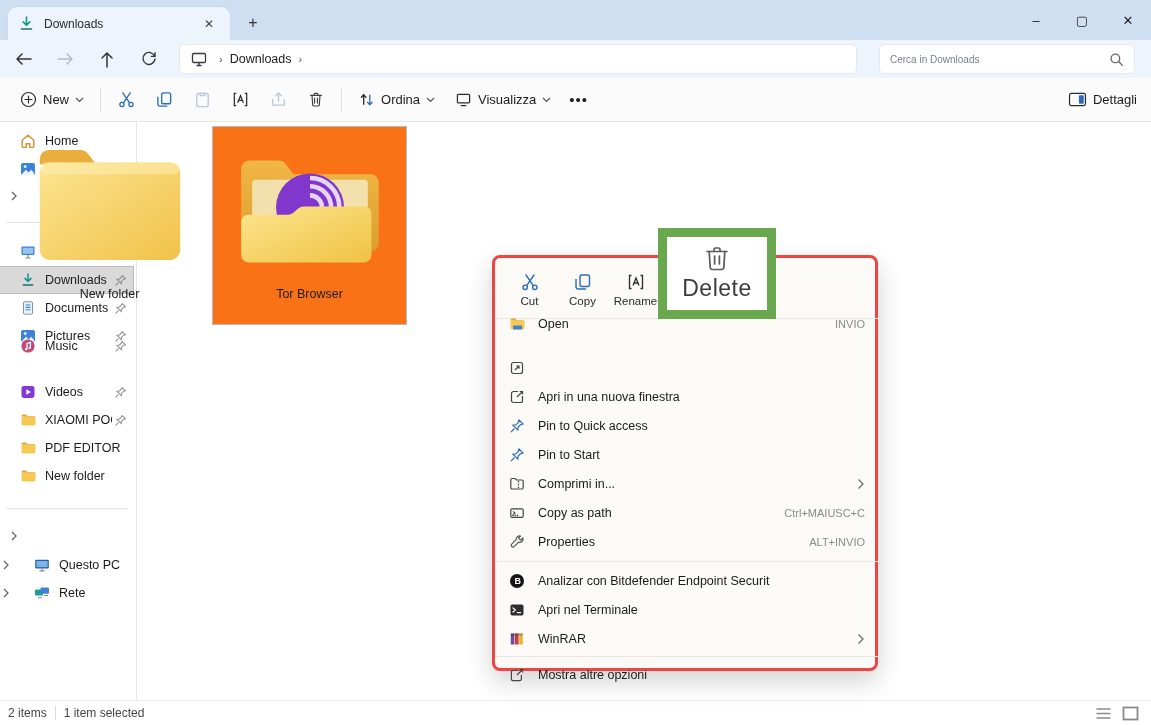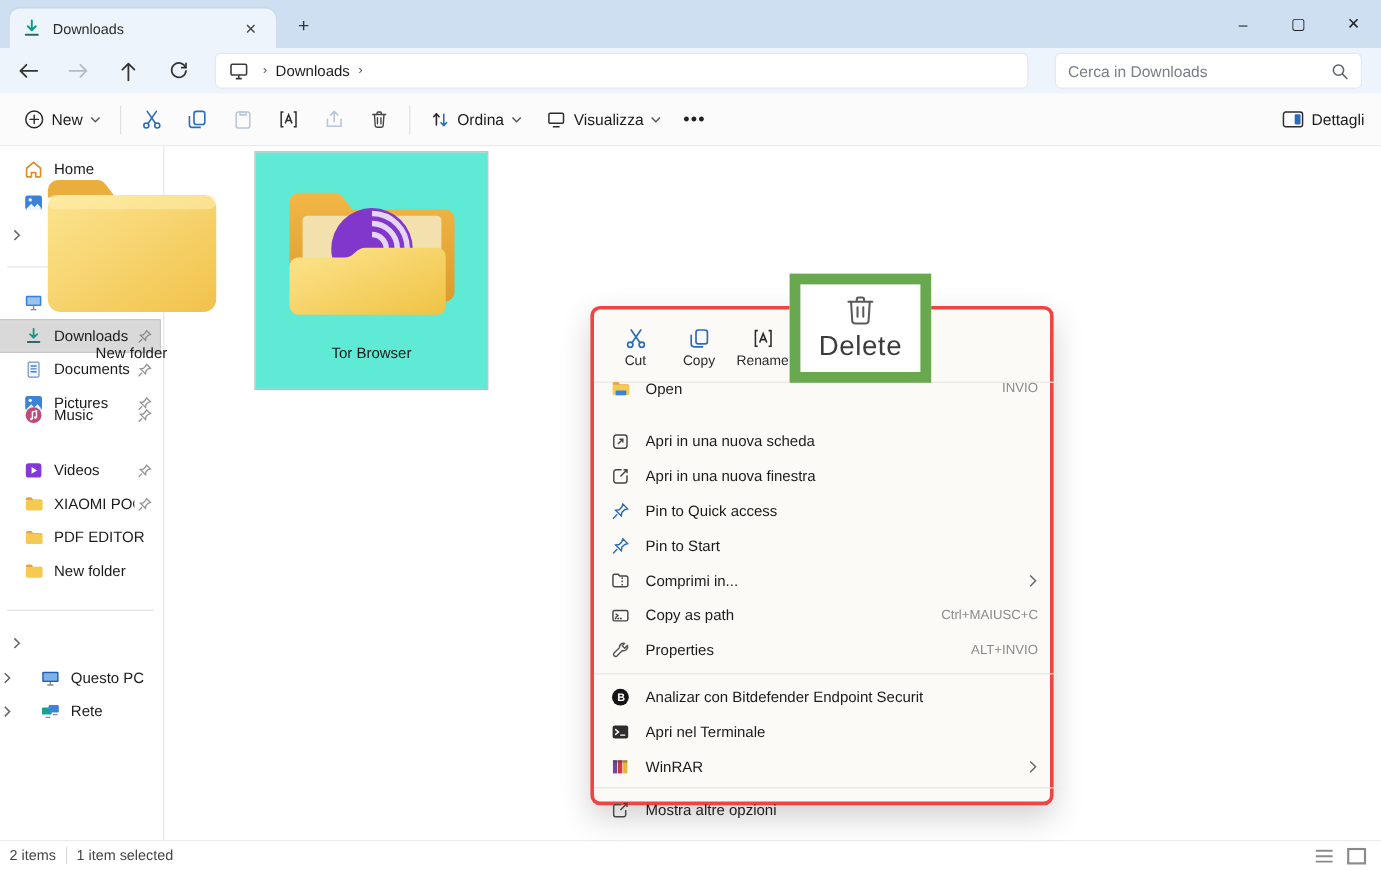--- a/index.html
+++ b/index.html
@@ -22,21 +22,21 @@
   .navbar { position:absolute; left:0; top:40px; width:1151px; height:38px; background:#edf4fb; }
   .navbtn { position:absolute; top:5px; width:30px; height:28px; display:flex; align-items:center; justify-content:center; font-size:15px; color:#333; border-radius:4px;}
   .navbtn.disabled { color:#a9b4bf; }
   .addressbar { position:absolute; left:179px; top:4px; width:678px; height:30px; background:#fff;
     border:1px solid #e5e9ee; border-radius:5px; display:flex; align-items:center; padding:0 10px; }
   .crumb-icon { width:18px; height:18px; margin-right:4px; }
   .crumb-sep { color:#555; font-size:11px; margin:0 7px; }
   .crumb-label { font-size:12.5px; color:#1b1b1b; }
   .searchbar { position:absolute; left:879px; top:4px; width:256px; height:30px; background:#fff;
     border:1px solid #e5e9ee; border-radius:5px; display:flex; align-items:center; padding:0 10px; }
-  .searchbar input { border:none; outline:none; flex:1; font-size:13px; color:#333; font-family:inherit; background:transparent;}
+  .searchbar input { border:none; outline:none; flex:1; font-size:10px; color:#333; font-family:inherit; background:transparent;}
   .searchbar input::placeholder { color:#7a7f87; }
   .searchbar .sicon16 { width:15px; height:15px; }
 
   
   .toolbar { position:absolute; left:0; top:78px; width:1151px; height:44px; background:#fbfbfb; border-bottom:1px solid #e6e6e6;
     display:flex; align-items:center; }
   .tb-btn { display:flex; align-items:center; gap:6px; height:32px; padding:0 10px; border-radius:4px; color:#1b1b1b; font-size:13px; }
   .tb-ibtn { width:38px; height:32px; display:flex; align-items:center; justify-content:center; border-radius:4px; }
   .tb-sep { width:1px; height:24px; background:#e0e0e0; margin:0 6px; }
   .tb-right { margin-left:auto; margin-right:14px; display:flex; align-items:center; gap:6px; font-size:13px;}
@@ -50,21 +50,21 @@
   .side-row .sicon { width:16px; height:16px; margin-right:9px; flex:0 0 auto;}
   .side-row .slabel { font-size:12.5px; color:#1b1b1b; white-space:nowrap; overflow:hidden; flex:1;}
   .side-row .pin { width:13px; height:13px; margin-left:2px; margin-right:6px; flex:0 0 auto; opacity:.75;}
   .side-row.sel { background:#d9d9d9; outline:1px solid #bcbcbc; }
   .side-chev { position:absolute; left:8px; width:12px; height:12px; }
   .side-div { position:absolute; left:6px; width:122px; height:1px; background:#e4e4e4; }
   .tree-chev { position:absolute; width:12px; height:12px; left:8px; }
 
   
   .tile { position:absolute; width:193px; height:197px; display:flex; flex-direction:column; align-items:center; }
-  .tile.sel { background:#5eead4; outline:1px solid #b9b9b9; }
+  .tile.sel { background:#f97316; outline:1px solid #b9b9b9; }
   .tile .bigicon { margin-top:14px; width:156px; height:140px; }
   .tile .fname { margin-top:6px; font-size:12.5px; color:#1b1b1b; }
 
   
   .ctxmenu { position:absolute; left:492px; top:255px; width:386px; height:416px; background:#fbfaf6;
     border:3px solid #ef4444; border-radius:8px; box-shadow:0 10px 26px rgba(0,0,0,.18); z-index:10; }
   .quickbar { position:absolute; left:8px; top:6px; height:50px; display:flex; }
   .qitem { width:53px; display:flex; flex-direction:column; align-items:center; justify-content:center; gap:3px; border-radius:4px;}
   .qitem .qicon { width:20px; height:20px; }
   .qitem .qlabel { font-size:11.5px; color:#2b2b2b; }
@@ -551,21 +551,20 @@
     </div>
     <div class="mrow" style="top:95px">
       <span class="micon">
         <svg viewBox="0 0 16 16">
             <g fill="none" stroke="#444" stroke-width="1.2">
               <rect x="2.5" y="2.5" width="11" height="11" rx="2"></rect>
               <path d="M6 10l4-4M7.2 6H10v2.8"></path>
             </g>
           </svg>
       </span>
-      <span class="mlabel">Apri in una nuova scheda</span>
     </div>
     <div class="mrow" style="top:124px">
       <span class="micon">
         <svg viewBox="0 0 16 16">
             <g fill="none" stroke="#444" stroke-width="1.2">
               <path d="M13.5 7v4.5a2 2 0 0 1-2 2h-7a2 2 0 0 1-2-2v-7a2 2 0 0 1 2-2H9"></path>
               <path d="M8 8l5.5-5.5M10.6 2.5h2.9v2.9"></path>
             </g>
           </svg>
       </span>

